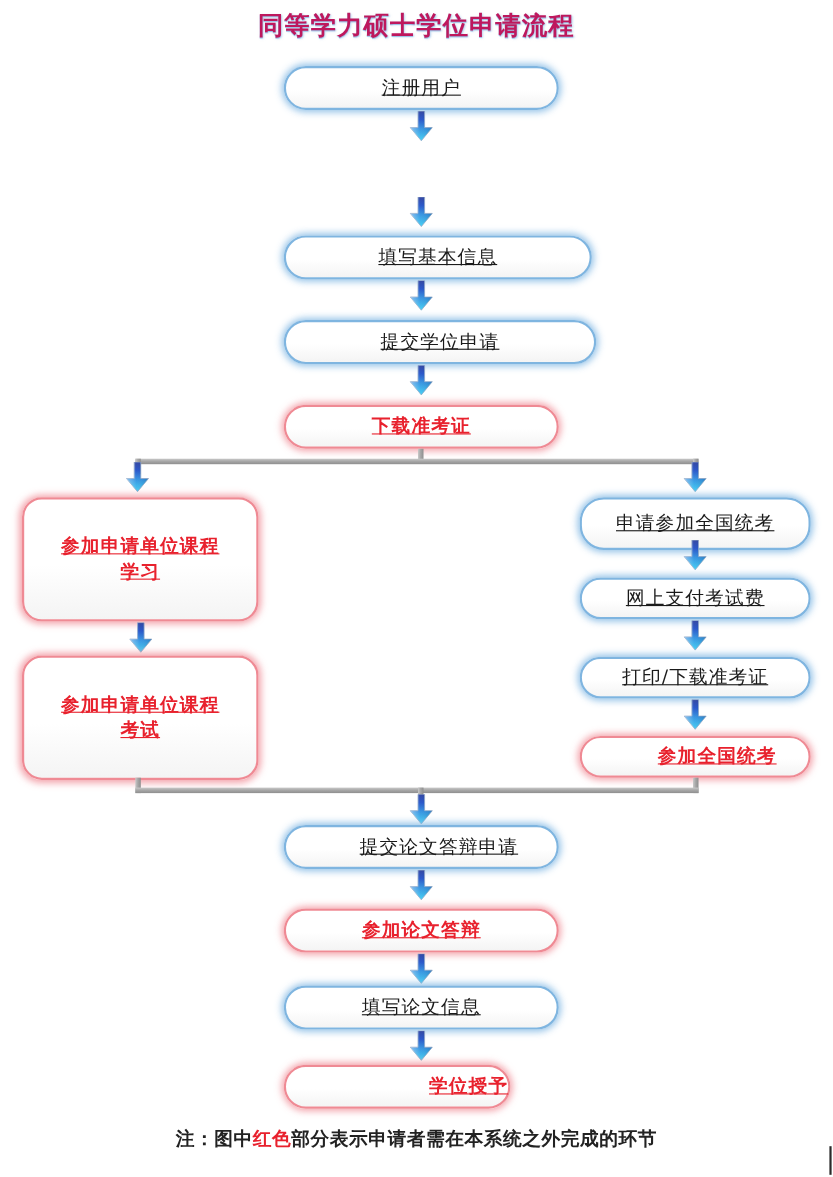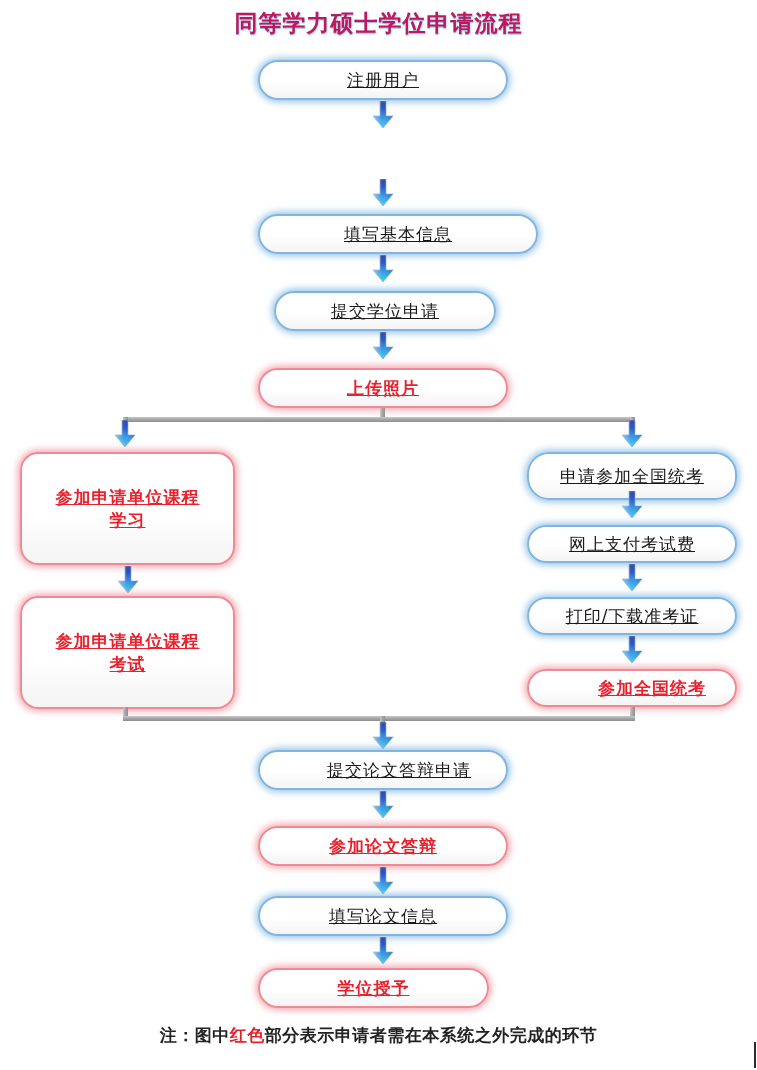--- a/index.html
+++ b/index.html
@@ -159,33 +159,33 @@
     <span>填写基本信息</span>
   </div>
 
   <div class="arrow" style="left:372px; top:255px;">
     <svg width="22" height="28" viewBox="0 0 22 28">
       <path d="M8 0 H14 V15 H21 L11 27 L1 15 H8 Z" fill="url(#agrad)" stroke="#8fa9c8" stroke-width="0.7"></path>
       <path d="M8 0 H14 V15 H21 L11 27 L1 15 H8 Z" fill="url(#agradh)"></path>
     </svg>
   </div>
 
-  <div class="node blue pill" style="left:274px; top:291px; width:222px; height:40px;">
+  <div class="node blue pill" style="left:258px; top:291px; width:284px; height:40px;">
     <span>提交学位申请</span>
   </div>
 
   <div class="arrow" style="left:372px; top:332px;">
     <svg width="22" height="28" viewBox="0 0 22 28">
       <path d="M8 0 H14 V15 H21 L11 27 L1 15 H8 Z" fill="url(#agrad)" stroke="#8fa9c8" stroke-width="0.7"></path>
       <path d="M8 0 H14 V15 H21 L11 27 L1 15 H8 Z" fill="url(#agradh)"></path>
     </svg>
   </div>
 
   <div class="node red pill" style="left:258px; top:368px; width:250px; height:40px;">
-    <span>上传照片</span>
+    <span>下载准考证</span>
   </div>
 
   <div class="gvert" style="left:380px; top:408px; width:5px; height:12px;"></div>
 
   <div class="gbar" style="left:123px; top:417px; width:512px; height:5px;"></div>
 
   <div class="gvert" style="left:123px; top:417px; width:5px; height:14px;"></div>
 
   <div class="gvert" style="left:630px; top:417px; width:5px; height:14px;"></div>
 
@@ -298,21 +298,21 @@
     <span>填写论文信息</span>
   </div>
 
   <div class="arrow" style="left:372px; top:937px;">
     <svg width="22" height="28" viewBox="0 0 22 28">
       <path d="M8 0 H14 V15 H21 L11 27 L1 15 H8 Z" fill="url(#agrad)" stroke="#8fa9c8" stroke-width="0.7"></path>
       <path d="M8 0 H14 V15 H21 L11 27 L1 15 H8 Z" fill="url(#agradh)"></path>
     </svg>
   </div>
 
-  <div class="node red pill" style="left:258px; top:968px; width:231px; height:40px;">
+  <div class="node red pill" style="left:258px; top:968px; width:206px; height:40px;justify-content:flex-end;">
     <span>学位授予</span>
   </div>
 
   <div class="footnote">
     <span>注：图中</span><span class="hl">红色</span><span>部分表示申请者需在本系统之外完成的环节</span>
   </div>
 
   <div class="edge-tick"></div>
 
 </div>

